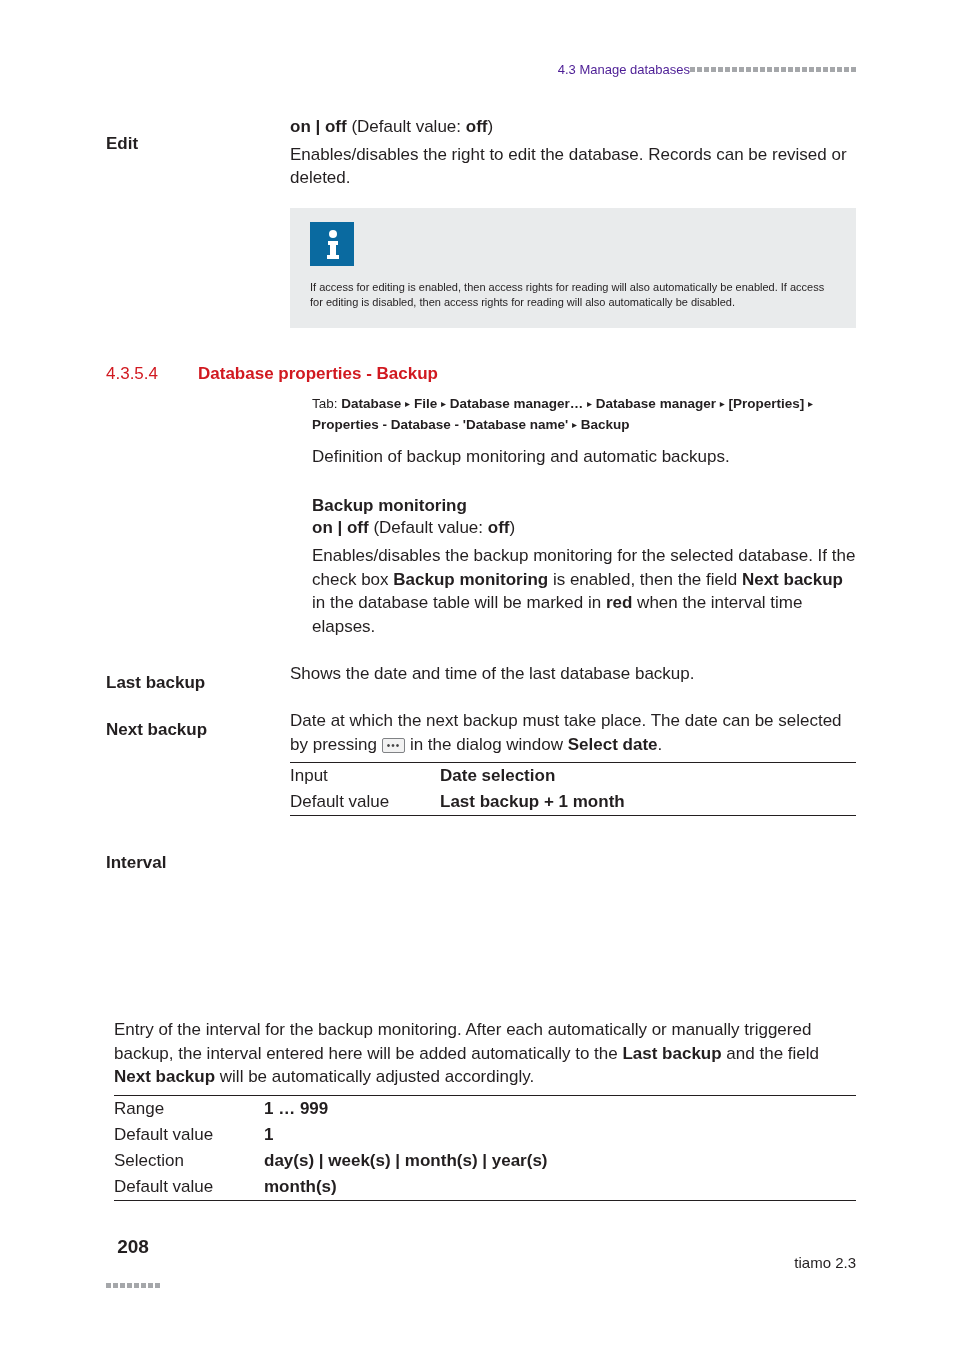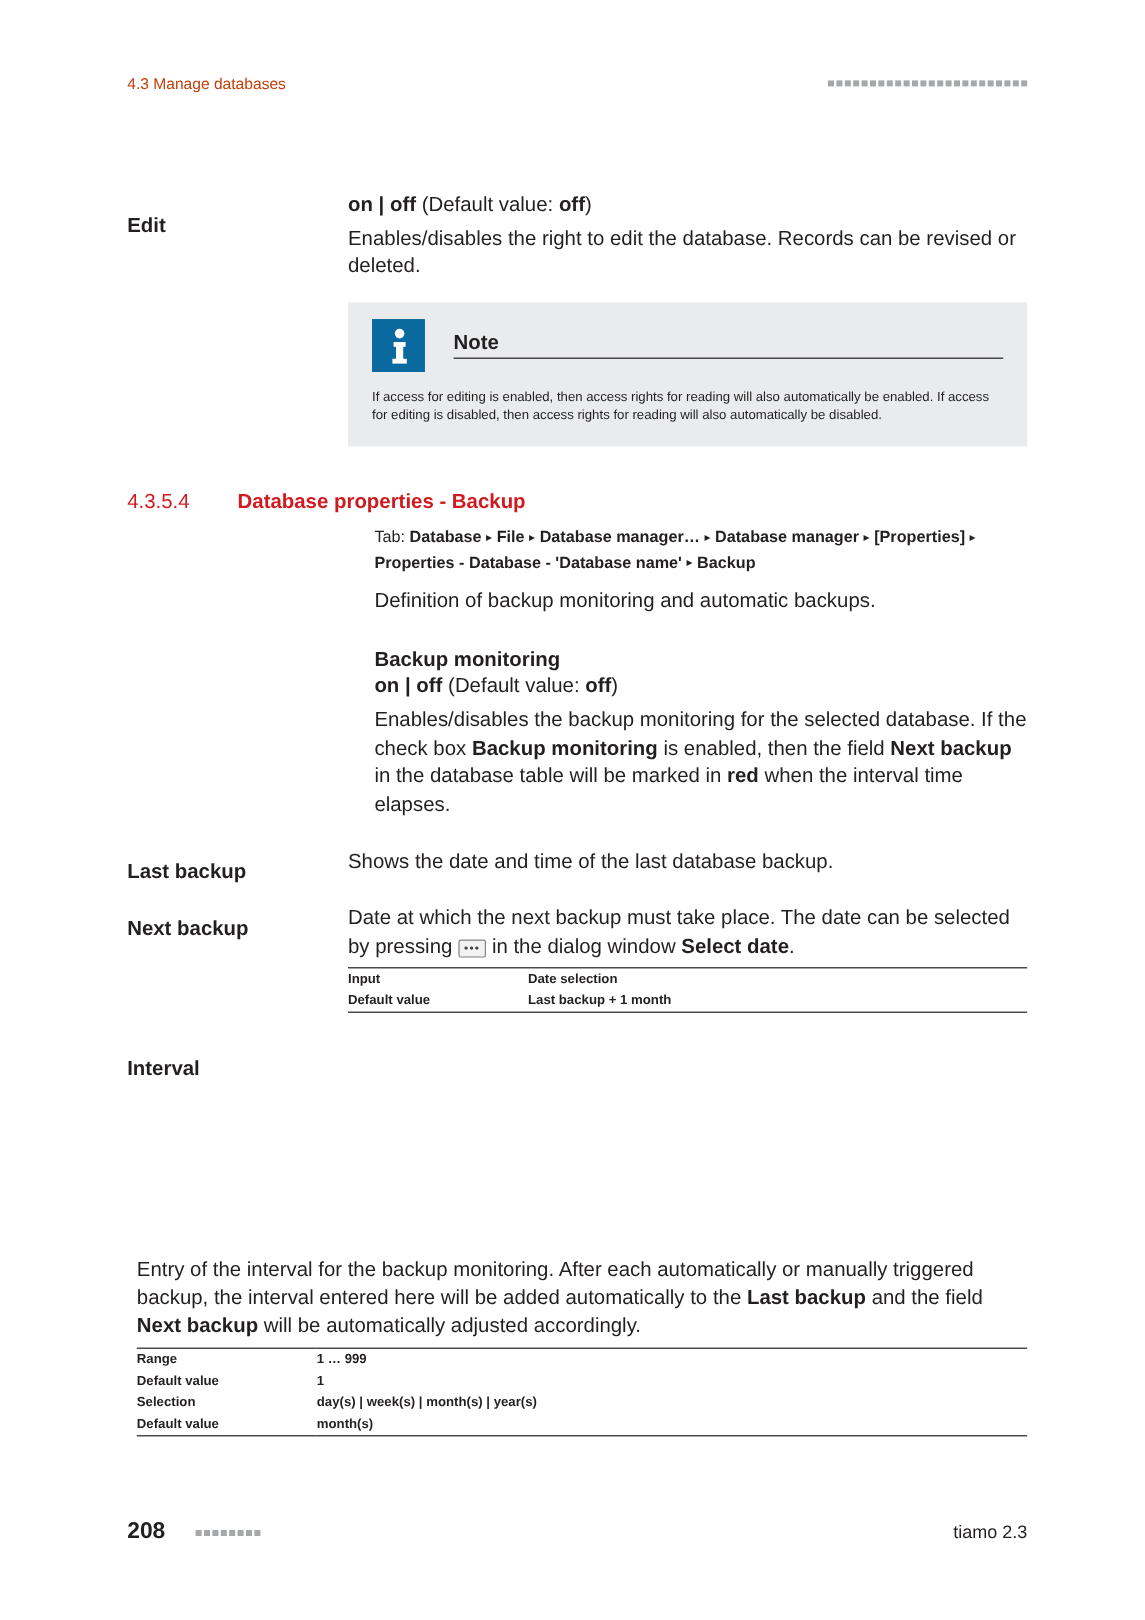--- a/index.html
+++ b/index.html
@@ -13,25 +13,25 @@
   }
   .page {
     width: 954px;
     min-height: 1350px;
     position: relative;
     box-sizing: border-box;
     padding: 62px 98px 0 106px;
   }
   .runhead {
     display: flex;
-    justify-content: space-between;
+    justify-content: flex-end;
     align-items: center;
     font-size: 13px;
-    color: #c2410c;
-    margin-bottom: 84px;
+    color: #4c1d95;
+    margin-bottom: 40px;
   }
   .dots-right {
     display: flex;
     gap: 2px;
   }
   .dots-right span, .dots-left span {
     width: 5px; height: 5px;
     background: #a5a7aa;
     display: inline-block;
   }
@@ -129,24 +129,23 @@
     font-weight: 700;
     font-size: 17px;
     margin: 8px 0 2px 0;
   }
   .prop-table {
     width: 100%;
     border-collapse: collapse;
     margin: 4px 0 2px 0;
   }
   .prop-table td {
-    font-size: 11px;
+    font-size: 17px;
     padding: 3px 0;
     vertical-align: top;
-    font-weight: bold;
   }
   .prop-table td:first-child {
     width: 150px;
   }
   .prop-sep-top td { border-top: 1px solid #231f20; }
   .prop-sep-bot td { border-bottom: 1px solid #231f20; }
   .strong { font-weight: 700; }
 
   .ellipsis-btn {
     display: inline-block;
@@ -168,20 +167,21 @@
     right: 98px;
     display: flex;
     justify-content: space-between;
     align-items: center;
     font-size: 15px;
   }
   .footer-left {
     display: flex;
     align-items: center;
     gap: 25px;
+    flex-direction: column;
   }
   .page-num {
     font-weight: 700;
     font-size: 19px;
   }
   .dots-left { display: flex; gap: 2px; }
   .footer-right { font-size: 15px; }
 </style>
 </head>
 <body>
@@ -231,23 +231,20 @@
       <div class="note-box">
         <div class="note-head-row">
           <div class="note-icon">
             <svg width="20" height="32" viewBox="0 0 20 32">
               <circle cx="10" cy="5" r="4" fill="#ffffff"></circle>
               <rect x="5" y="12" width="10" height="4" fill="#ffffff"></rect>
               <rect x="7" y="12" width="6" height="16" fill="#ffffff"></rect>
               <rect x="4" y="26" width="12" height="4" fill="#ffffff"></rect>
             </svg>
           </div>
-          <div class="note-title-wrap">
-            <span class="note-title">Note</span>
-          </div>
         </div>
         <div class="note-body">If access for editing is enabled, then access rights for reading will also automatically be enabled. If access for editing is disabled, then access rights for reading will also automatically be disabled.</div>
       </div>
     </div>
   </div>
 
   <div class="sec-heading-row">
     <div class="sec-number">4.3.5.4</div>
     <div class="sec-title">Database properties - Backup</div>
   </div>

